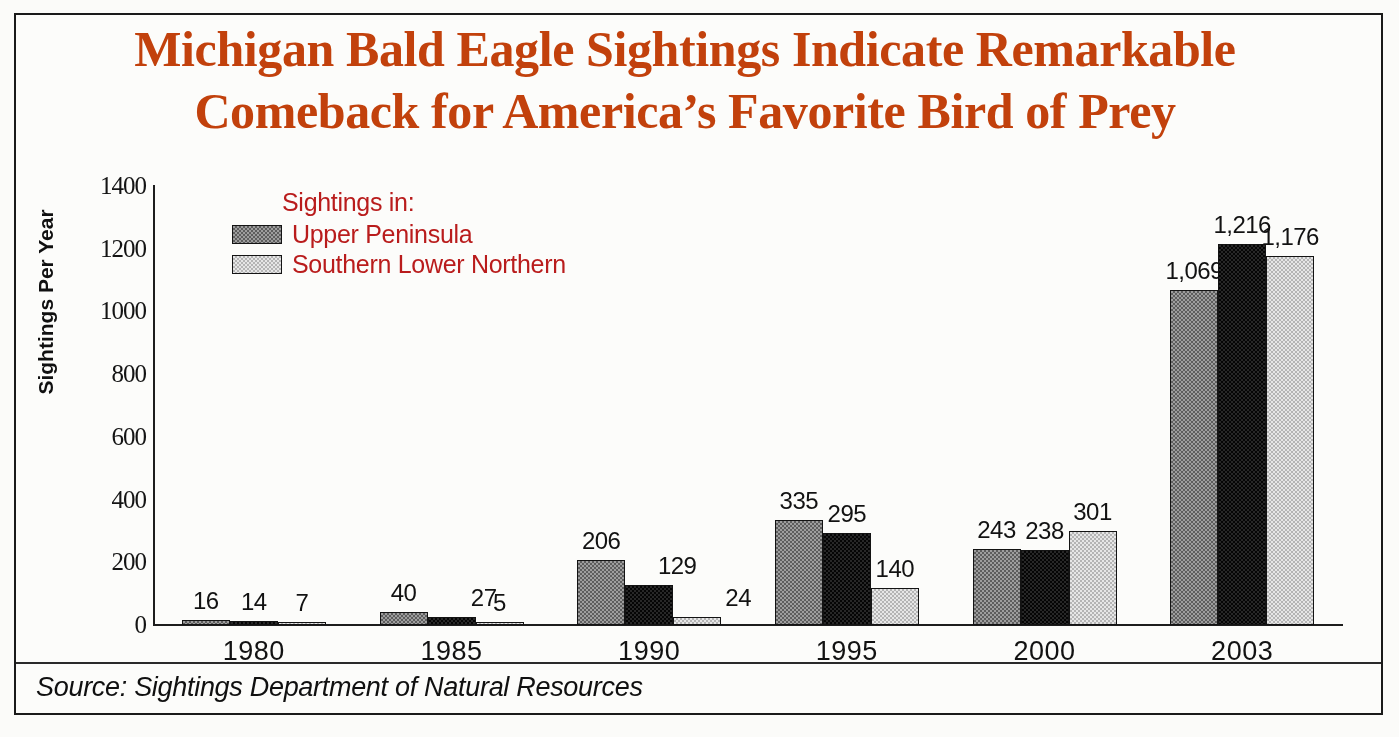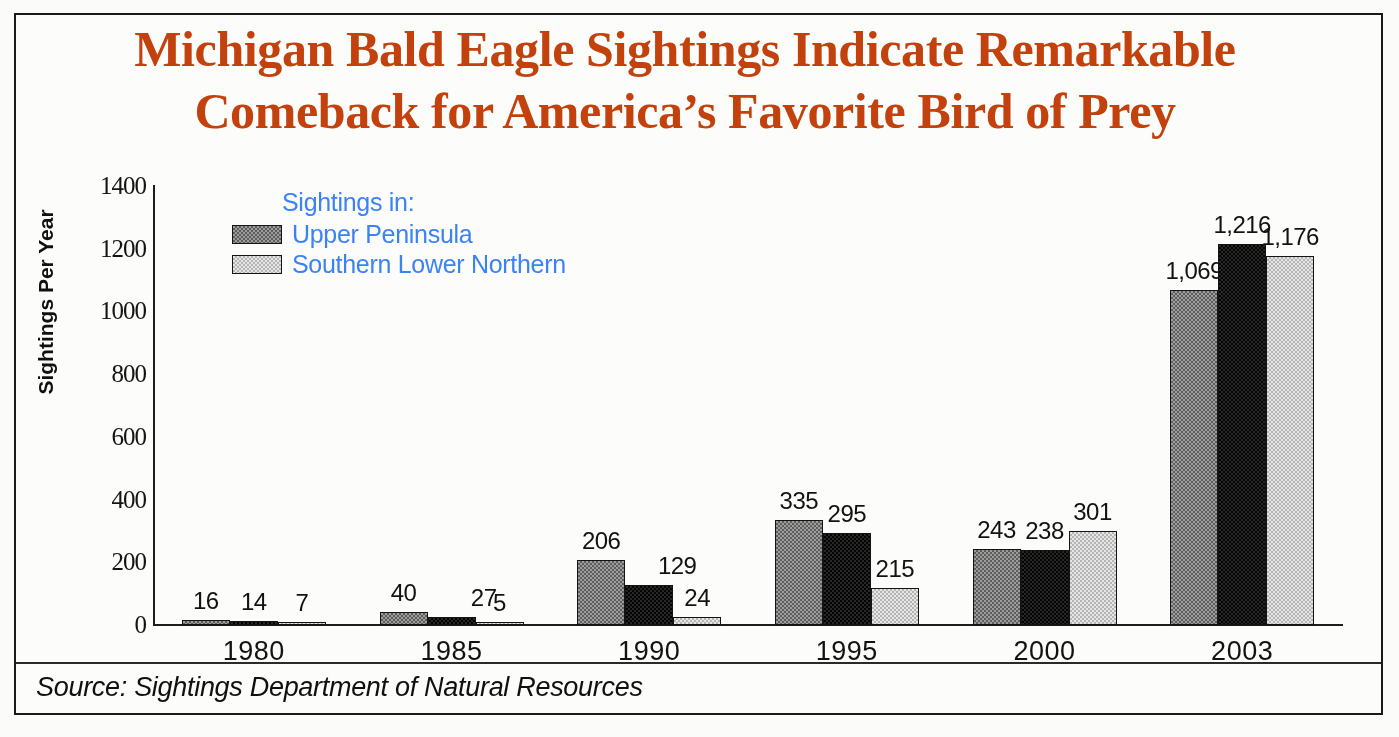--- a/index.html
+++ b/index.html
@@ -157,21 +157,21 @@
     font-size: 27px;
     color: #121212;
     letter-spacing: 0.5px;
   }
 
   
   #legend {
     position: absolute;
     left: 232px; top: 188px;
     font-size: 25px;
-    color: #3b82f6;
+    color: #b91c1c;
   }
   #legend-title {
     margin-left: 50px;
     margin-bottom: 2px;
     letter-spacing: -0.3px;
   }
   .legend-row {
     display: flex;
     align-items: center;
     height: 30px;
@@ -245,29 +245,29 @@
         <div class="bar-label" style="left: 27px; bottom: 13.4664px; text-align: right;">27</div>
         <div class="bar fill-slp" style="left: 96px; height: 3px;"></div>
         <div class="bar-label" style="left: 75px; bottom: 8px;">5</div>
       </div>
       <div class="group" style="left: 422.167px; width: 144px;">
         <div class="bar fill-up" style="left: 0px; height: 64.5957px;"></div>
         <div class="bar-label" style="left: -21px; bottom: 69.5957px;">206</div>
         <div class="bar fill-nlp" style="left: 48px; height: 40.4507px;"></div>
         <div class="bar-label" style="left: 37px; bottom: 45.4507px; padding-left: 18px;">129</div>
         <div class="bar fill-slp" style="left: 96px; height: 7.52571px;"></div>
-        <div class="bar-label" style="left: 75px; bottom: 12.5257px;">24</div>
+        <div class="bar-label" style="left: 75px; bottom: 12.5257px; padding-left: 41px;">24</div>
       </div>
       <div class="group" style="left: 619.833px; width: 144px;">
         <div class="bar fill-up" style="left: 0px; height: 105.046px;"></div>
         <div class="bar-label" style="left: -21px; bottom: 110.046px;">335</div>
         <div class="bar fill-nlp" style="left: 48px; height: 92.5036px;"></div>
         <div class="bar-label" style="left: 27px; bottom: 97.5036px;">295</div>
         <div class="bar fill-slp" style="left: 96px; height: 36.6879px;"></div>
-        <div class="bar-label" style="left: 75px; bottom: 41.6879px;">215</div>
+        <div class="bar-label" style="left: 75px; bottom: 41.6879px;">140</div>
       </div>
       <div class="group" style="left: 817.5px; width: 144px;">
         <div class="bar fill-up" style="left: 0px; height: 76.1979px;"></div>
         <div class="bar-label" style="left: -21px; bottom: 81.1979px;">243</div>
         <div class="bar fill-nlp" style="left: 48px; height: 74.63px;"></div>
         <div class="bar-label" style="left: 27px; bottom: 79.63px;">238</div>
         <div class="bar fill-slp" style="left: 96px; height: 94.385px;"></div>
         <div class="bar-label" style="left: 75px; bottom: 99.385px;">301</div>
       </div>
       <div class="group" style="left: 1015.17px; width: 144px;">

